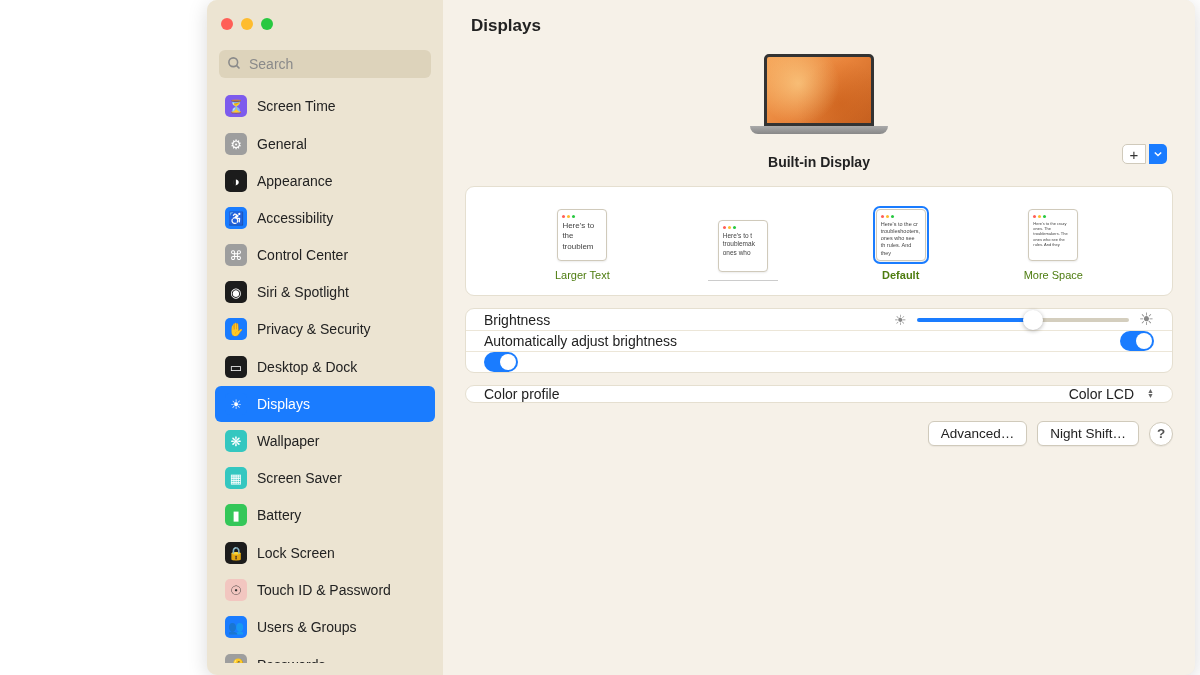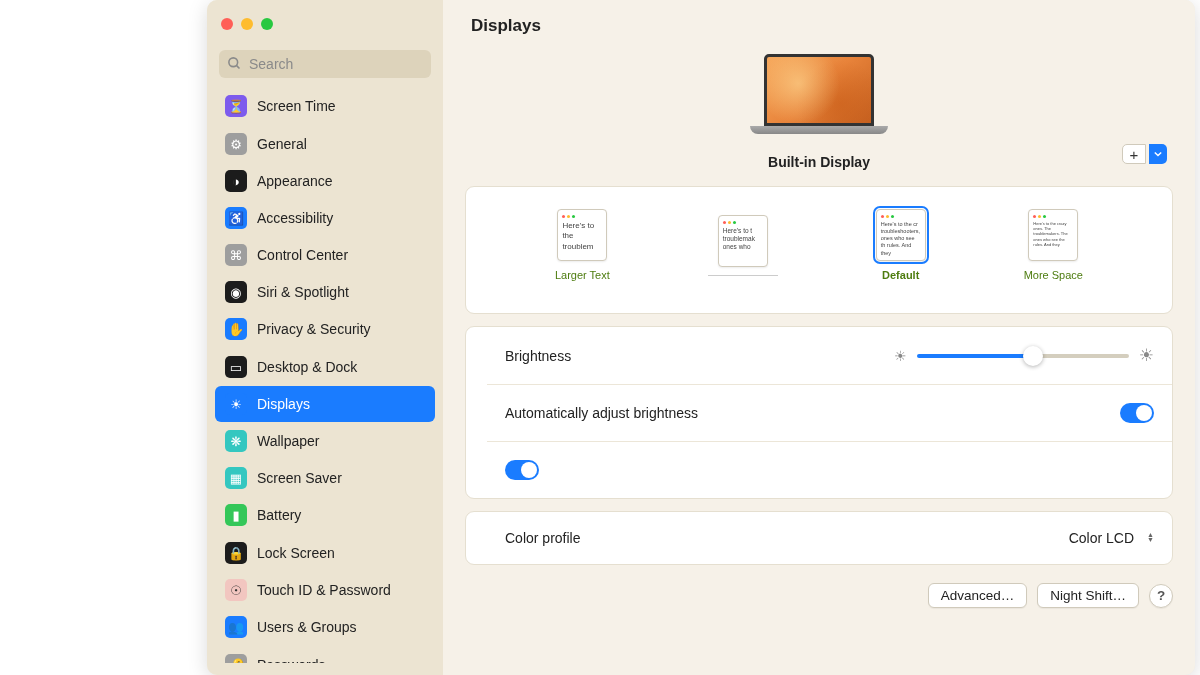--- a/index.html
+++ b/index.html
@@ -26,33 +26,33 @@
 .display-preview { display: flex; flex-direction: column; align-items: center; padding: 8px 0 16px 0; position: relative; }
 .laptop { width: 138px; height: 88px; position: relative; }
 .screen { width: 110px; height: 72px; background: linear-gradient(135deg, #f6a65a 0%, #e8833a 50%, #c56020 100%); border: 3px solid #333; border-radius: 5px 5px 0 0; margin: 0 auto; position: relative; overflow: hidden; }
 .screen::before { content:''; position:absolute; inset:0; background: radial-gradient(circle at 30% 40%, rgba(255,220,150,0.6), transparent 50%), radial-gradient(circle at 70% 70%, rgba(200,90,20,0.5), transparent 50%); }
 .base { width: 138px; height: 8px; background: linear-gradient(#aaa, #888); border-radius: 0 0 10px 10px; margin: 0 auto; }
 .disp-label { font-size: 14px; font-weight: 700; color: #222; margin-top: 12px; }
 .add-btns { position: absolute; right: 28px; bottom: 22px; display: flex; gap: 3px; }
 .btn-plus { background: #fff; border: 1px solid #d0cabb; border-radius: 5px 0 0 5px; width: 24px; height: 20px; display:flex; align-items:center; justify-content:center; font-size:15px; color:#333; }
 .btn-drop { background: #1a7cff; border: none; border-radius: 0 5px 5px 0; width: 18px; height: 20px; display:flex; align-items:center; justify-content:center; }
 .panel { background: #fff; border-radius: 9px; margin: 0 22px 12px 22px; border: 1px solid #e5dfd0; }
-.resolutions { display: flex; justify-content: space-around; align-items: center; padding: 22px 40px 32px 40px; }
+.resolutions { display: flex; justify-content: space-around; align-items: flex-end; padding: 22px 40px 14px 40px; }
 .res-opt { display:flex; flex-direction:column; align-items:center; gap:8px; cursor:default; }
 .res-preview { width: 50px; height: 52px; background: #fff; border: 1px solid #d0cabb; border-radius: 4px; padding: 5px 4px; font-size: 5px; line-height: 1.3; color: #444; overflow: hidden; box-shadow: 0 1px 2px rgba(0,0,0,0.08); }
 .res-preview.selected { outline: 2px solid #1a7cff; outline-offset: 1px; }
 .res-preview .mini-dots { display:flex; gap:2px; margin-bottom:3px; }
 .res-preview .mini-dots span { width:3px; height:3px; border-radius:50%; }
 .res-preview .mini-dots span:nth-child(1){background:#ff5f57;}
 .res-preview .mini-dots span:nth-child(2){background:#febc2e;}
 .res-preview .mini-dots span:nth-child(3){background:#28c840;}
 .res-label { font-size: 11px; color: #4d7c0f; }
 .res-label.bold { font-weight: 700; }
 .res-line { width: 70px; height:1px; background:#ccc; margin-top:50px; }
-.row { display:flex; align-items:center; justify-content:space-between; padding: 18px 18px; border-bottom: 1px solid #ece6d8; margin-left: 21px; }
+.row { display:flex; align-items:center; justify-content:space-between; padding: 0 18px; border-bottom: 1px solid #ece6d8; }
 .row:last-child { border-bottom: none; }
 .row-label { font-size: 14px; color: #222; }
 .row-sub { font-size: 12px; color: #777; margin-top: 2px; max-width: 420px; line-height: 1.35; }
 .slider-wrap { display:flex; align-items:center; gap:10px; flex:1; max-width:260px; margin-left:auto; }
 .sun-sm, .sun-lg { color:#888; font-size: 14px; }
 .sun-lg { font-size: 17px; }
 .slider { flex:1; height:4px; background: linear-gradient(to right, #1a7cff 0%, #1a7cff 55%, #d4cebe 55%, #d4cebe 100%); border-radius: 3px; position: relative; }
 .thumb { position:absolute; left:55%; top:50%; transform:translate(-50%,-50%); width:20px; height:20px; background:#fff; border-radius:50%; box-shadow: 0 1px 4px rgba(0,0,0,0.3); }
 .toggle { width: 34px; height: 20px; background: #1a7cff; border-radius: 11px; position: relative; flex-shrink:0; }
 .toggle::after { content:''; position:absolute; right:2px; top:2px; width:16px; height:16px; background:#fff; border-radius:50%; }

